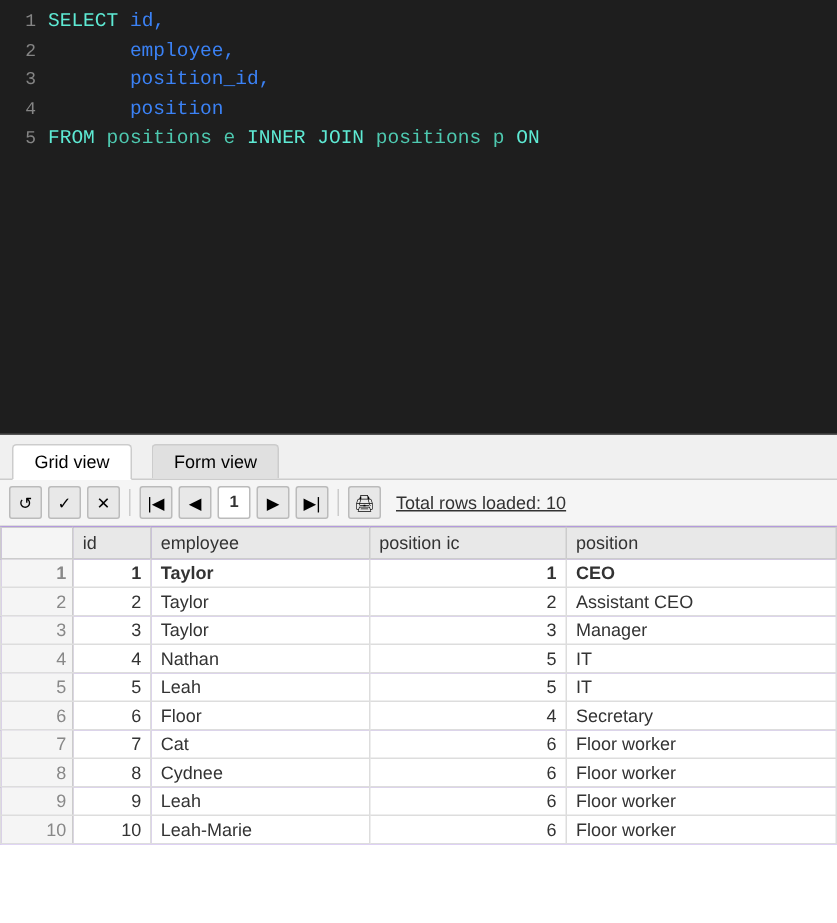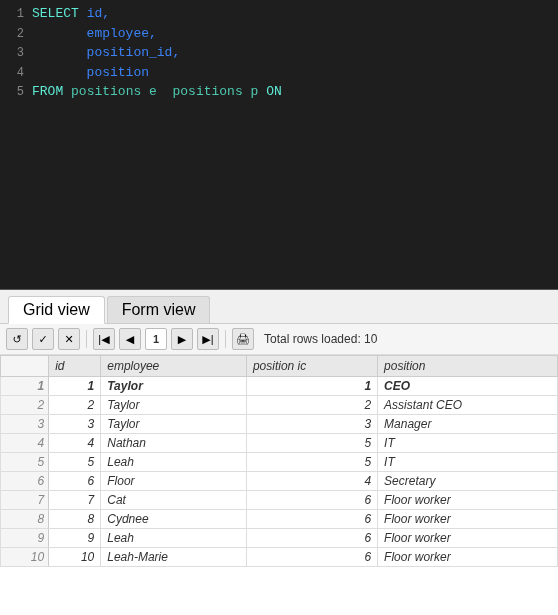--- a/index.html
+++ b/index.html
@@ -40,23 +40,23 @@
       border-bottom: 1px solid #ccc;
       padding-top: 6px;
       padding-left: 8px;
     }
     .tab {
       padding: 4px 14px;
       border: 1px solid #ccc;
       border-bottom: none;
       background: #e0e0e0;
       cursor: pointer;
-      font-size: 16px;
-      font-family: Arial, sans-serif;
-      margin-right: 2px;
+      font-size: 12px;
+      font-family: Arial, sans-serif;
+      margin-right: 13px;
       border-radius: 3px 3px 0 0;
     }
     .tab.active {
       background: #fff;
       border-bottom: 1px solid #fff;
       margin-bottom: -1px;
       z-index: 1;
     }
 
     
@@ -90,27 +90,27 @@
       width: 1px;
       height: 18px;
       background: #ccc;
       margin: 0 2px;
     }
     .total-rows {
       font-family: Arial, sans-serif;
       font-size: 12px;
       color: #333;
       margin-left: 6px;
+      text-decoration: underline;
     }
 
     
     .grid-container {
       overflow: auto;
       background: #6d28d9;
-      font-style: italic;
     }
     table {
       border-collapse: collapse;
       width: 100%;
       font-family: Arial, sans-serif;
       font-size: 12px;
     }
     thead tr {
       background: #e8e8e8;
     }
@@ -161,21 +161,21 @@
   <div class="code-line">
     <span class="line-num">3</span>
     <span class="col">&nbsp;&nbsp;&nbsp;&nbsp;&nbsp;&nbsp;&nbsp;position_id,</span>
   </div>
   <div class="code-line">
     <span class="line-num">4</span>
     <span class="col">&nbsp;&nbsp;&nbsp;&nbsp;&nbsp;&nbsp;&nbsp;position</span>
   </div>
   <div class="code-line">
     <span class="line-num">5</span>
-    <span class="kw">FROM</span>&nbsp;<span class="tbl">positions</span>&nbsp;<span class="alias">e</span>&nbsp;&nbsp;<span class="tbl">positions</span>&nbsp;<span class="alias">p</span>&nbsp;<span class="kw">ON</span>&nbsp;
+    <span class="kw">FROM</span>&nbsp;<span class="tbl">positions</span>&nbsp;<span class="alias">e</span>&nbsp;<span class="kw">INNER JOIN</span>&nbsp;<span class="tbl">positions</span>&nbsp;<span class="alias">p</span>&nbsp;<span class="kw">ON</span>&nbsp;
   </div>
 </div>
 
 <div class="tabs-bar">
   <div class="tab active">Grid view</div>
   <div class="tab">Form view</div>
 </div>
 
 <div class="toolbar">
   <button class="tool-btn" title="Refresh">↺</button>

